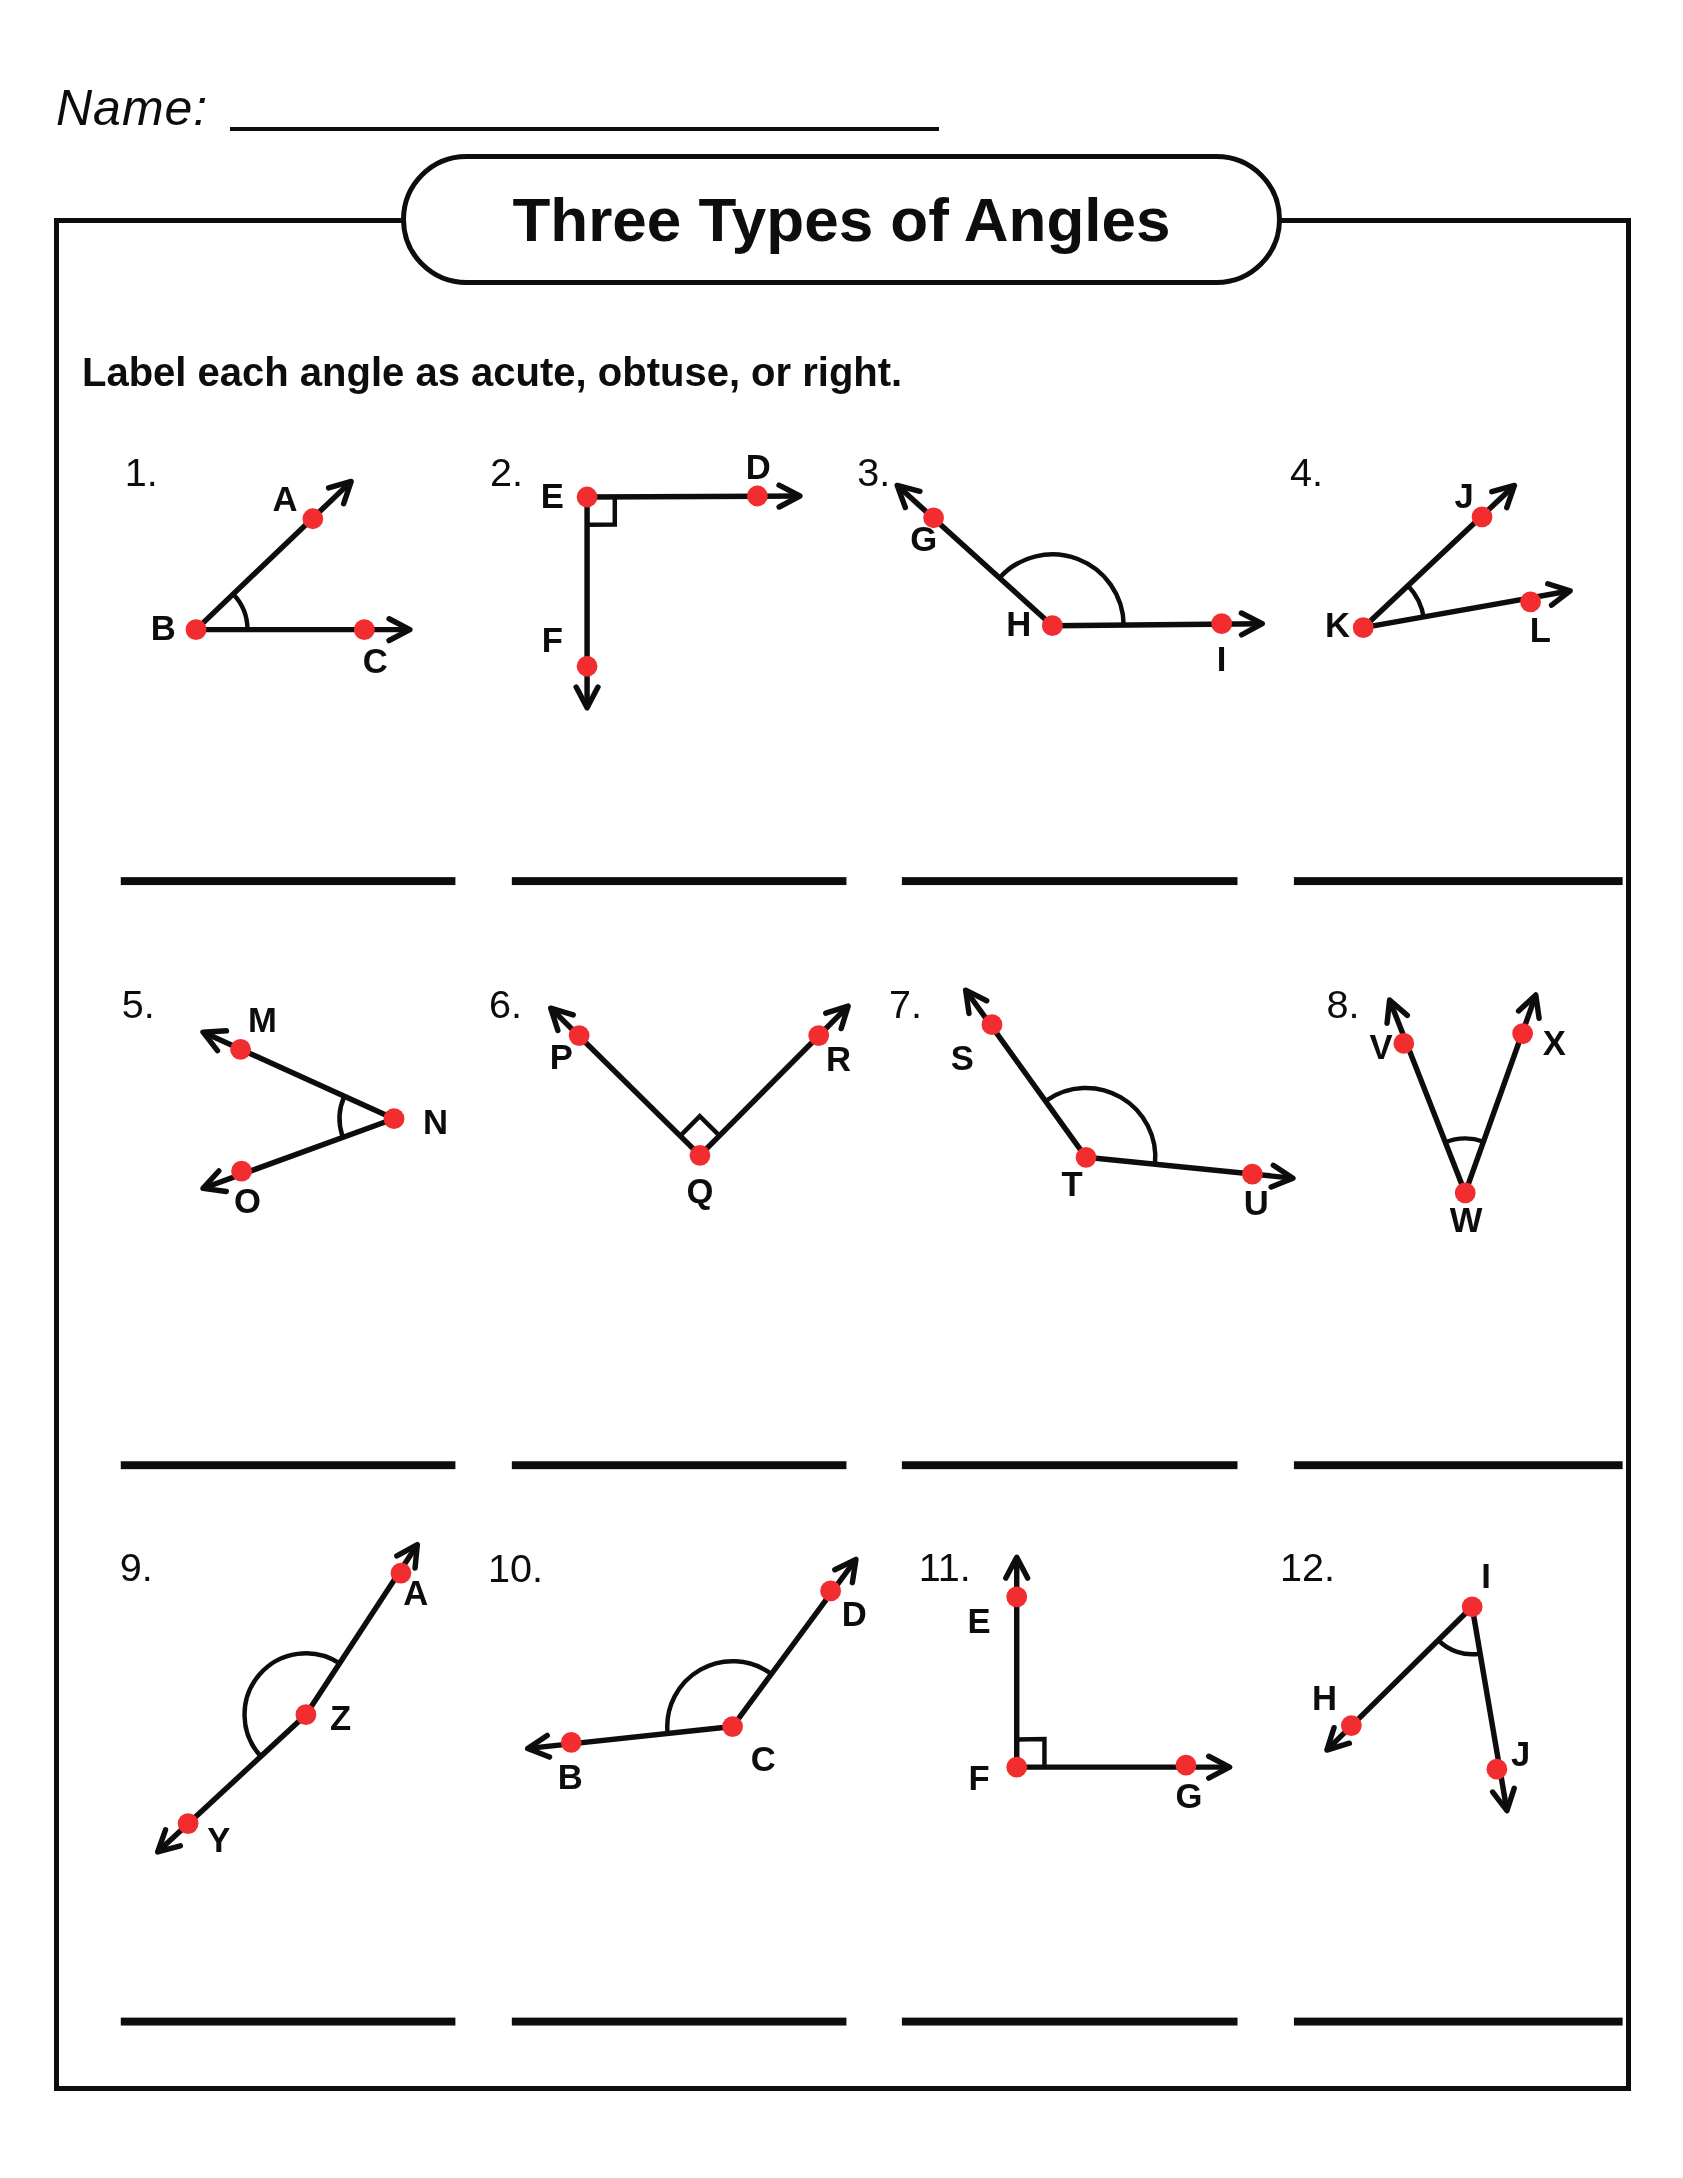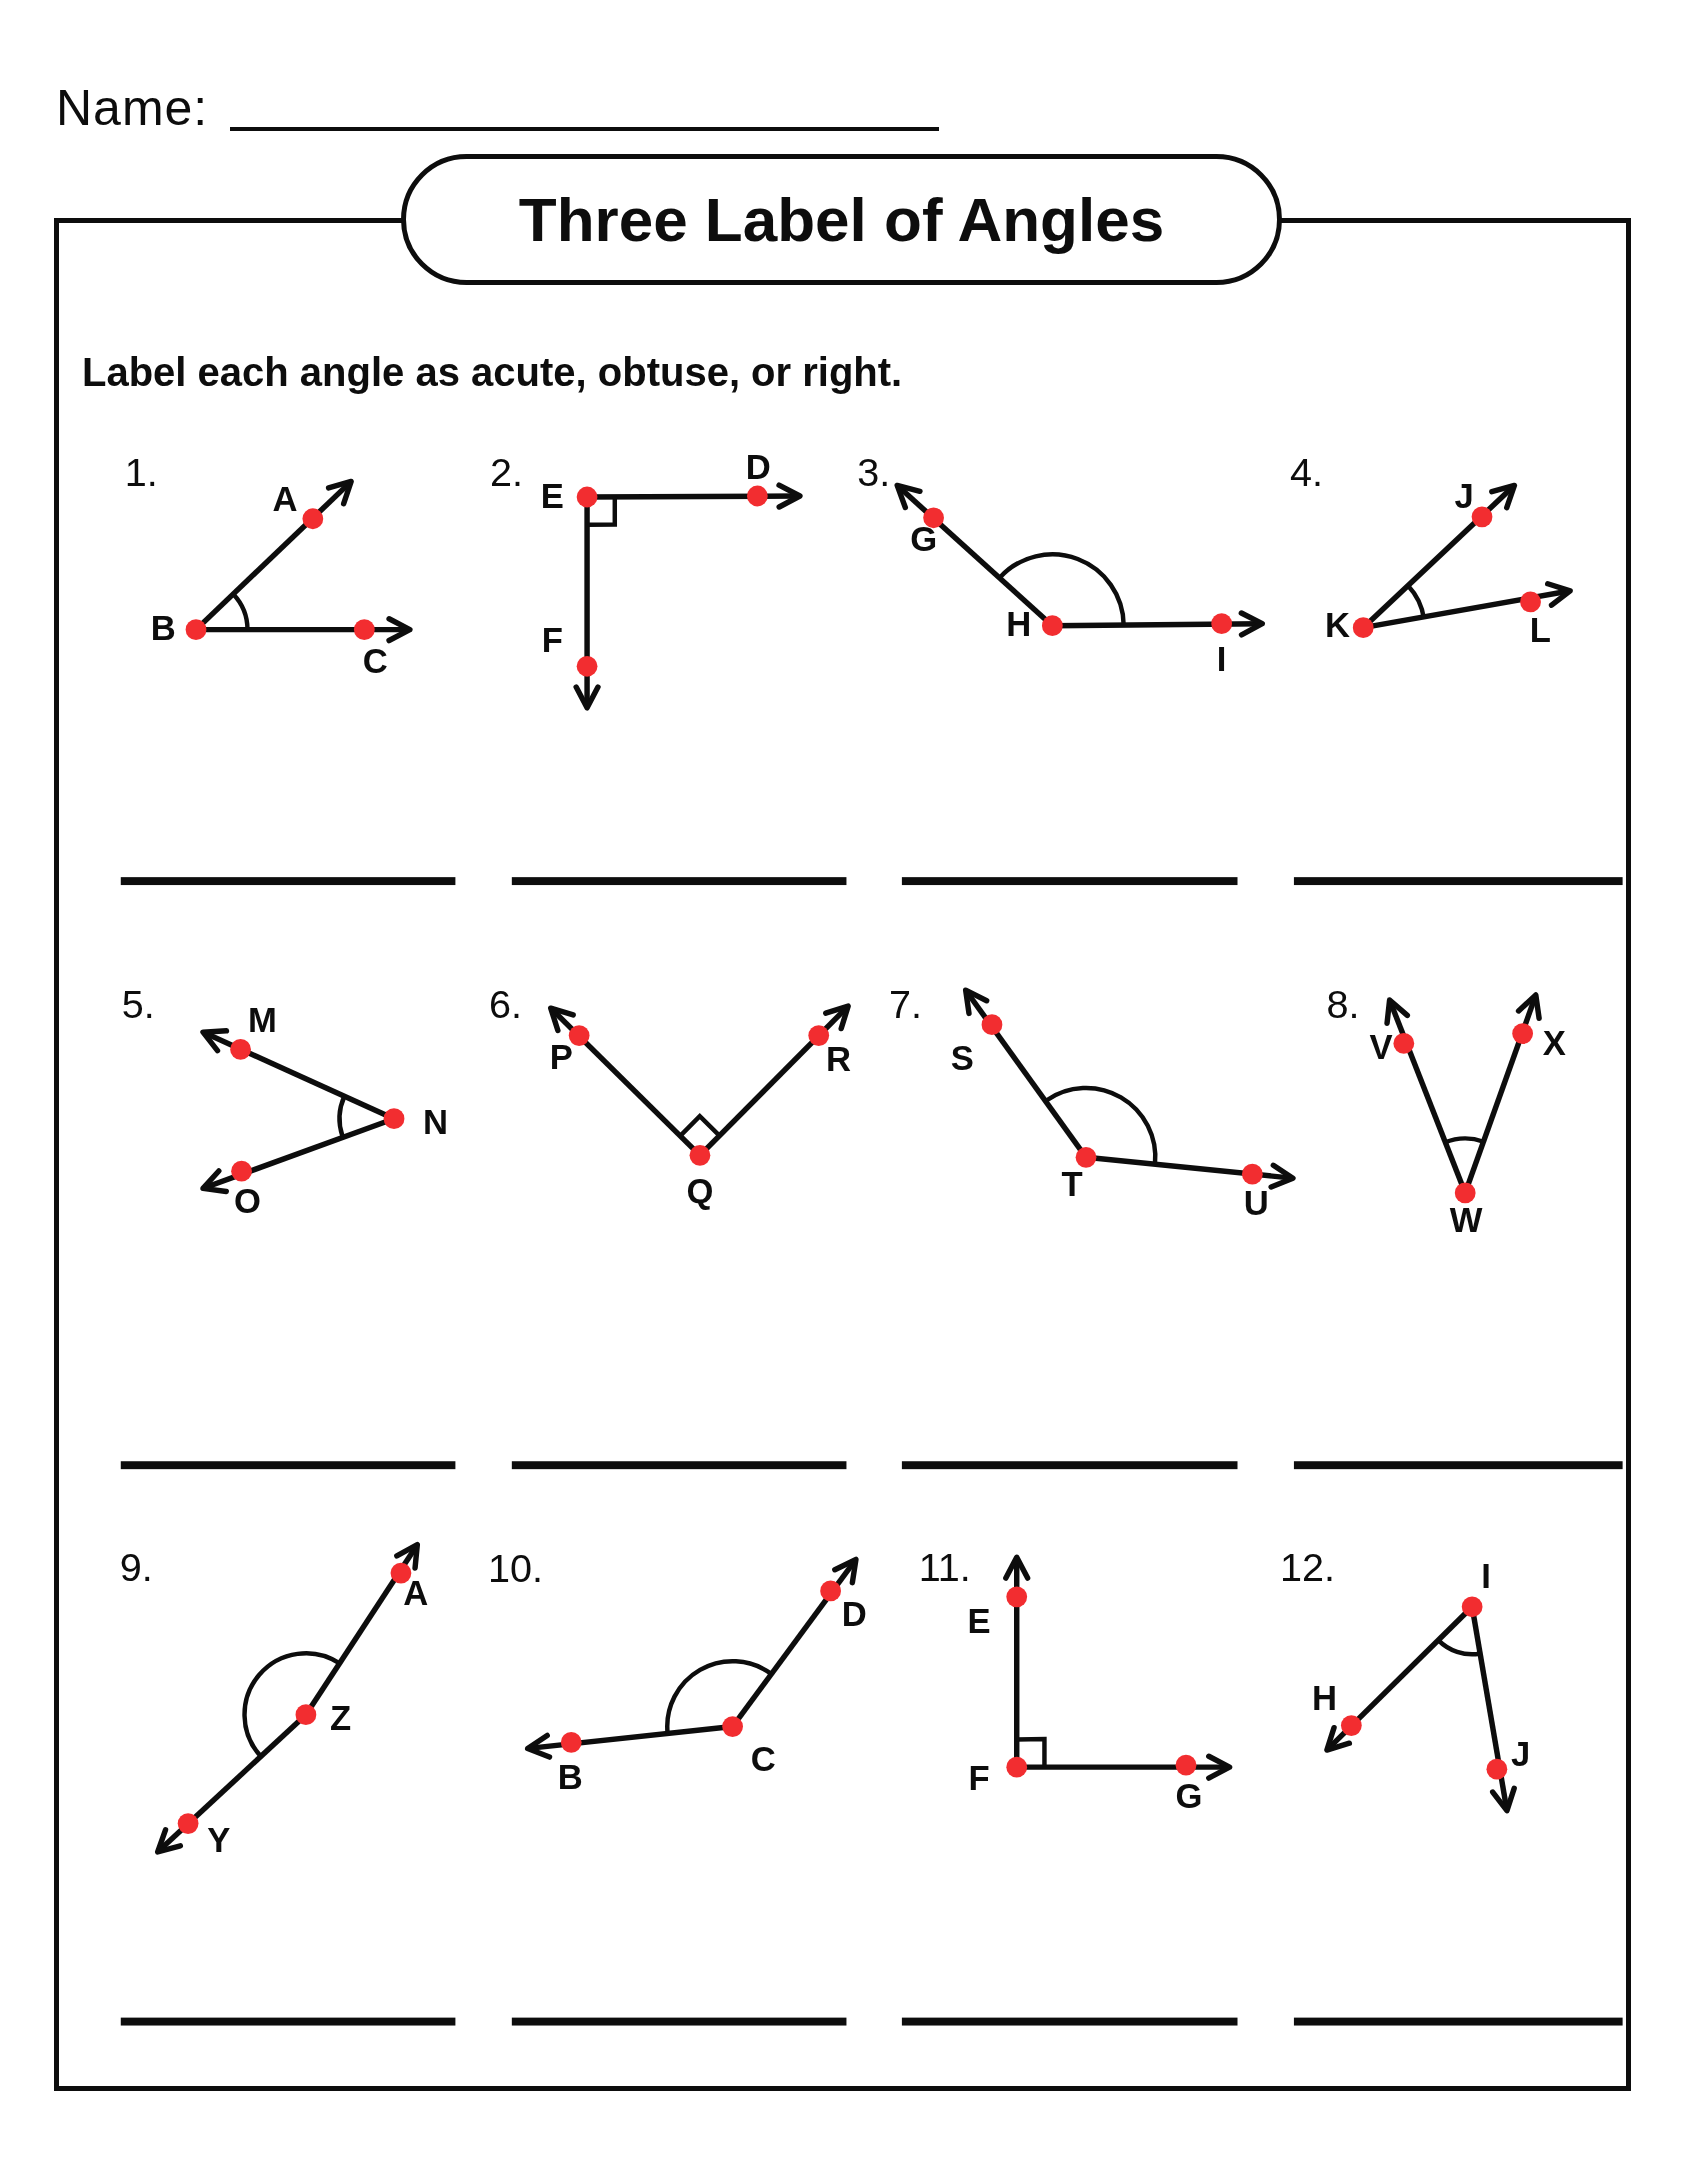--- a/index.html
+++ b/index.html
@@ -1,21 +1,21 @@
 <!DOCTYPE html>
 <html style="--ink: #0d0d0d; --url-blue: #3a33d1;"><head>
 <meta charset="utf-8">
 <style>
   html,body{margin:0;padding:0;background:#ffffff;}
   .page{
     position:relative;width:1683px;height:2178px;background:#fff;
     font-family:"Liberation Sans","DejaVu Sans",sans-serif;color:var(--ink,#0d0d0d);
     overflow:hidden;
   }
-  .name-label{position:absolute;left:56px;top:79px;font-size:50px;letter-spacing:1px;}
+  .name-label{position:absolute;left:56px;top:79px;font-size:50px;letter-spacing:1px;font-style:italic;}
   .name-line{position:absolute;left:230px;top:87px;width:709px;height:40px;border-bottom:4px solid var(--ink,#0d0d0d);}
   .main-box{position:absolute;left:54px;top:218px;width:1577px;height:1873px;box-sizing:border-box;border:5px solid var(--ink,#0d0d0d);}
   .title-box{
     position:absolute;left:401px;top:154px;width:881px;height:131px;box-sizing:border-box;
     border:5px solid var(--ink,#0d0d0d);border-radius:69px;background:#fff;
     display:flex;align-items:center;justify-content:center;
     font-size:62px;font-weight:bold;white-space:nowrap;
   }
   .instruction{position:absolute;left:82px;top:344px;font-size:40px;font-weight:bold;white-space:nowrap;margin-top:6px;}
   #figures{position:absolute;left:0;top:0;}
@@ -28,21 +28,21 @@
 <body>
 
 <div class="page">
 
   <span class="name-label">Name:</span>
   <span class="name-line"></span>
 
   <div class="main-box"></div>
 
   <div class="title-box">
-    <span>Three Label of Angles</span>
+    <span>Three Types of Angles</span>
   </div>
 
   <div class="instruction">Label each angle as acute, obtuse, or right.</div>
 
   <svg id="figures" width="1683" height="2178" viewBox="0 0 1700 2200" xmlns="http://www.w3.org/2000/svg">
     <defs>
       <marker id="arrow" markerUnits="userSpaceOnUse" markerWidth="34" markerHeight="34" viewBox="0 0 34 34" refX="27" refY="17" orient="auto">
         <path id="arrow-path" d="M7,6 L28,17 L7,28" fill="none" stroke="#0d0d0d" stroke-width="5.5" stroke-linecap="round" stroke-linejoin="round"></path>
       </marker>
     </defs>

